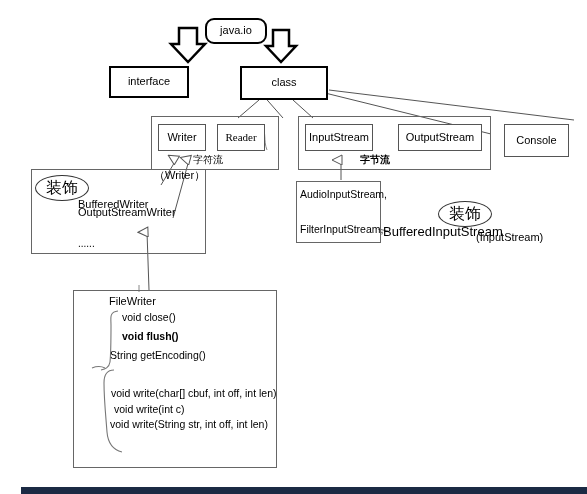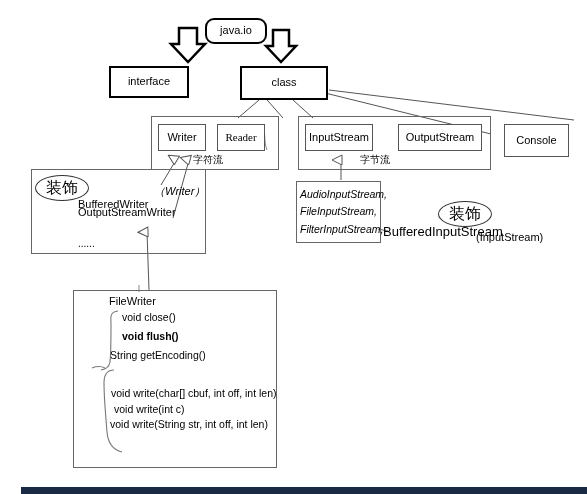--- a/index.html
+++ b/index.html
@@ -74,21 +74,20 @@
   }
   .small-cn {
     font-size: 10px;
   }
   .list-text {
     position: absolute;
     font-size: 10.5px;
     line-height: 1.55;
     color: #000;
     white-space: nowrap;
-    font-style: italic;
   }
   .method-text {
     position: absolute;
     font-size: 10.5px;
     line-height: 1.0;
     color: #000;
     white-space: nowrap;
   }
 </style>
 </head>
@@ -175,38 +174,37 @@
   </div>
   <div class="free-text small-cn" style="left:172px; top:153px;"><span>字符流</span></div>
 
   <div class="group-frame" style="left:277px; top:116px; width:193px; height:54px;"></div>
   <div class="node box-thin" style="left:284px; top:124px; width:68px; height:27px;">
     <span>InputStream</span>
   </div>
   <div class="node box-thin" style="left:377px; top:124px; width:84px; height:27px;">
     <span>OutputStream</span>
   </div>
-  <div class="free-text small-cn" style="left:339px; top:153px;"><span>字节流</span></div>
+  <div class="free-text small-cn" style="left:339px; top:153px;font-weight:bold;"><span>字节流</span></div>
 
   <div class="node box-thin" style="left:483px; top:124px; width:65px; height:33px;">
     <span>Console</span>
   </div>
 
   <div class="group-frame" style="left:10px; top:169px; width:175px; height:85px;"></div>
   <div class="node oval" style="left:14px; top:175px; width:54px; height:26px;">
     <span>装饰</span>
   </div>
   <div class="free-text" style="left:57px; top:197px;"><span>BufferedWriter</span></div>
-  <div class="free-text" style="left:133px; top:184px;font-style:italic;"><span>（Writer）</span></div>
+  <div class="free-text" style="left:133px; top:168px;"><span>（Writer）</span></div>
   <div class="free-text" style="left:57px; top:205px;"><span>OutputStreamWriter</span></div>
   <div class="free-text" style="left:57px; top:237px; font-size:10px;"><span>......</span></div>
 
   <div class="group-frame" style="left:275px; top:181px; width:85px; height:62px;"></div>
   <div class="list-text" style="left:279px; top:186px;"><span>AudioInputStream,</span></div>
-  <div class="list-text" style="left:279px; top:203px;"><span>FileInputStream,</span></div>
   <div class="list-text" style="left:279px; top:221px;"><span>FilterInputStream,</span></div>
 
   <div class="free-text" style="left:362px; top:224px; font-size:13px;"><span>BufferedInputStream</span></div>
   <div class="node oval" style="left:417px; top:201px; width:54px; height:26px;">
     <span>装饰</span>
   </div>
   <div class="free-text" style="left:455px; top:230px; font-size:11px;"><span>(InputStream)</span></div>
 
   <div class="group-frame box-plain" style="left:52px; top:290px; width:204px; height:178px;"></div>
   <div class="free-text" style="left:88px; top:294px;"><span>FileWriter</span></div>

